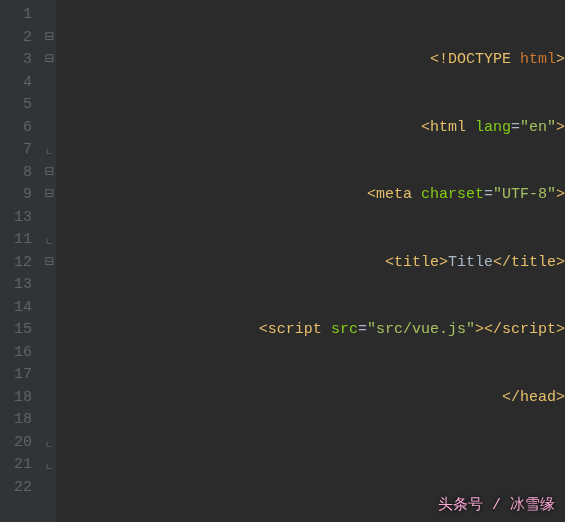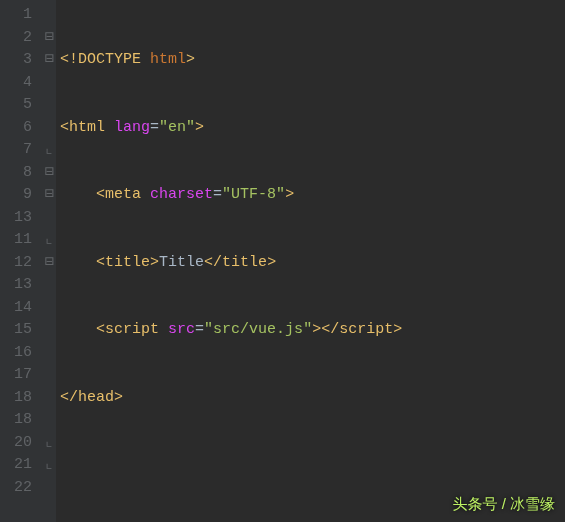--- a/index.html
+++ b/index.html
@@ -33,33 +33,34 @@
     text-align: center;
     user-select: none;
   }
   .fold-col div { height: 22.5px; }
   .code {
     flex: 1;
     padding: 4px 0 4px 4px;
     line-height: 22.5px;
     white-space: pre;
     position: relative;
+    text-align: right;
   }
   .line { height: 22.5px; }
   .tok-tag     { color: #e8bf6a; }
-  .tok-attr    { color: #d946ef; }
+  .tok-attr    { color: #84cc16; }
   .tok-str     { color: #a5c261; }
   .tok-entity  { color: #cc7832; }
   .tok-punc    { color: #a9b7c6; }
   .tok-text    { color: #a9b7c6; }
   .watermark {
     position: absolute;
     right: 10px; bottom: 8px;
-    color: #bef264;
-    font-family: Liberation Sans, sans-serif;
+    color: #f9a8d4;
+    font-family: Liberation Mono, monospace;
     font-size: 15px;
     text-shadow: 0 0 4px #000;
   }
 </style>
 </head>
 <body>
 
 <div class="editor">
 
   <div class="gutter">

